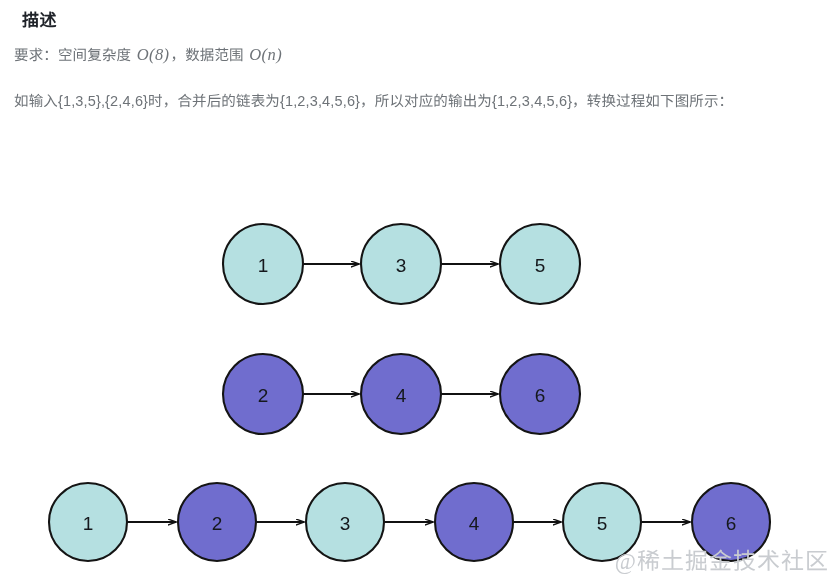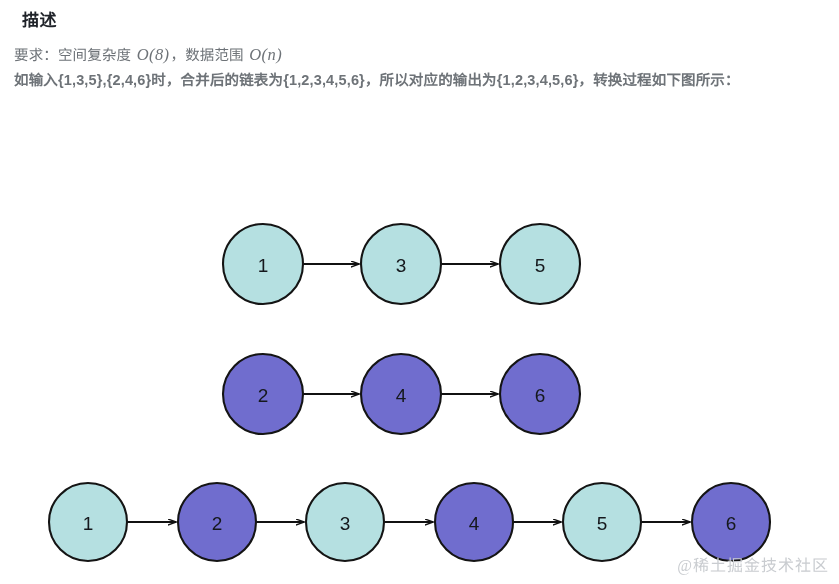--- a/index.html
+++ b/index.html
@@ -42,21 +42,21 @@
 
   .para {
     font-size: 14.5px;
     color: #6e7378;
     line-height: 25px;
     margin: 0;
     letter-spacing: 0.15px;
   }
 
   .para.gap-top {
-    font-weight: bold;
+    margin-top: 21px;
   }
 
   
   .math {
     font-family: "Liberation Serif", "DejaVu Serif", serif;
     font-size: 16.5px;
     color: #6e7378;
     letter-spacing: 0.4px;
     white-space: nowrap;
   }
@@ -96,21 +96,21 @@
     text-anchor: middle;
     dominant-baseline: central;
   }
 
   
   .watermark {
     position: absolute;
     right: 10px;
     bottom: 8px;
     font-family: "Liberation Serif", "DejaVu Serif", serif;
-    font-size: 16px;
+    font-size: 23px;
     color: #c9ccd0;
     letter-spacing: 1px;
     white-space: nowrap;
     user-select: none;
   }
 </style>
 </head>
 <body>
 
 <div id="page-root">

